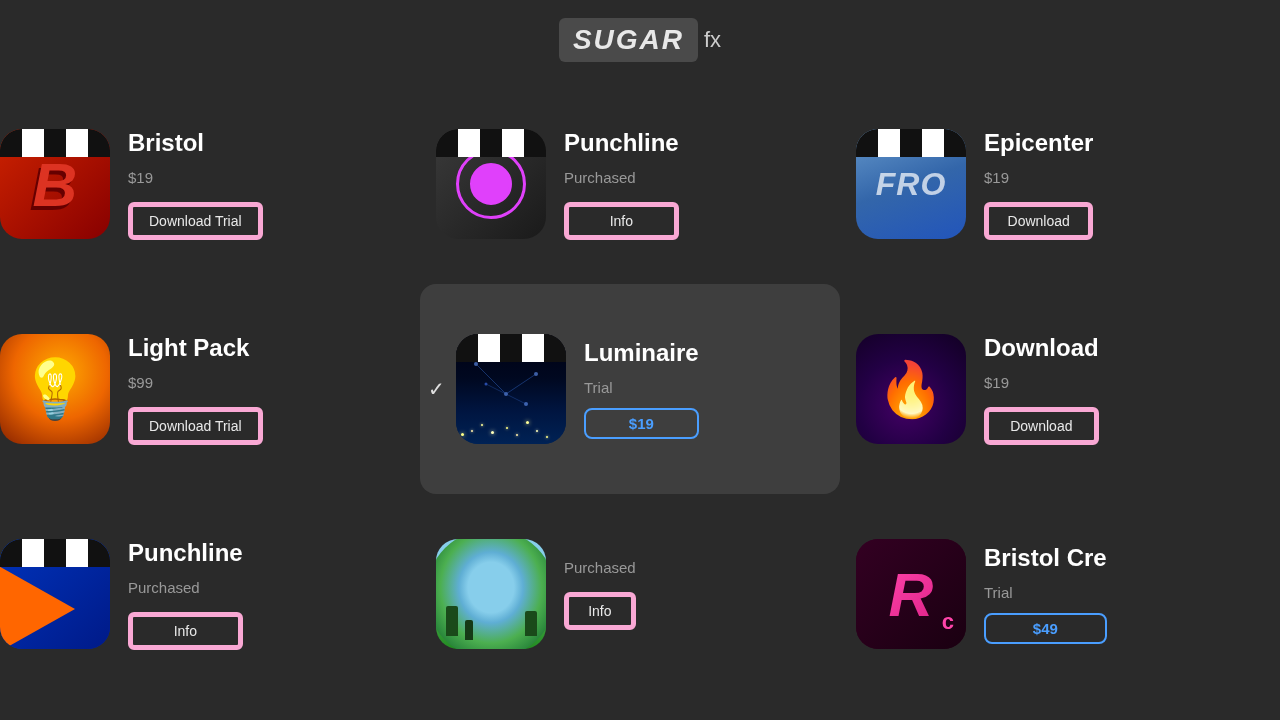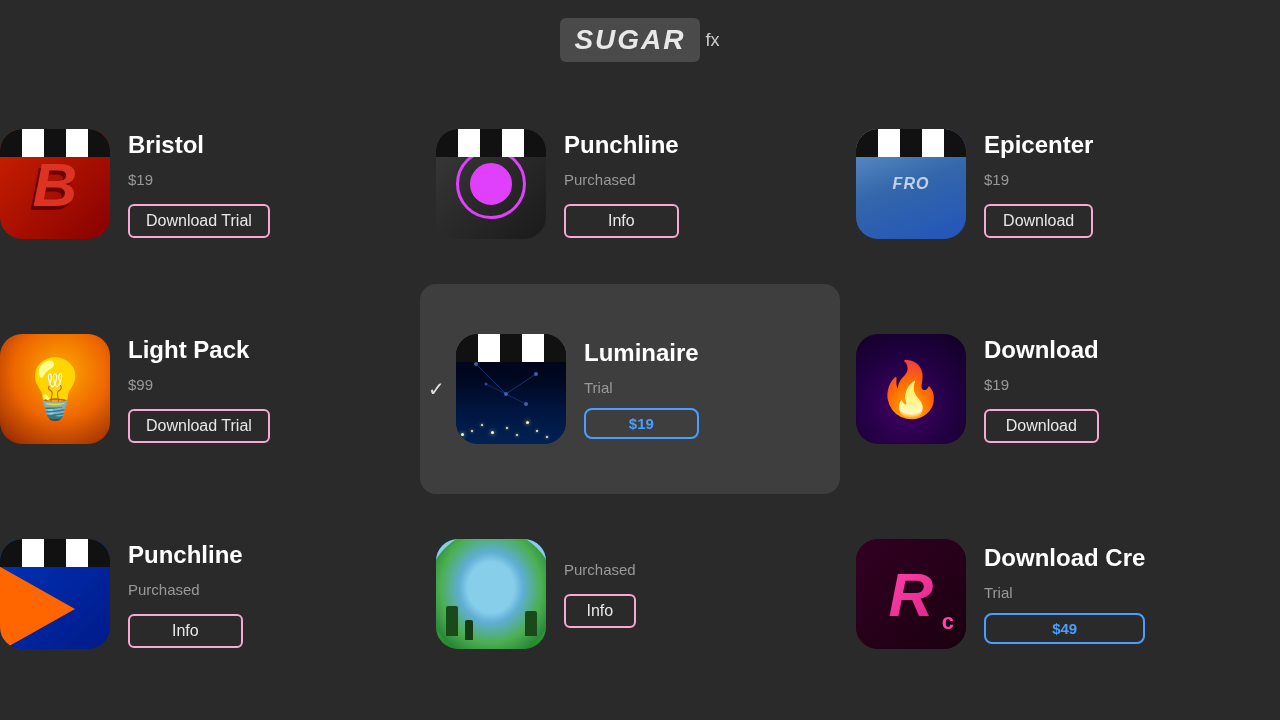--- a/index.html
+++ b/index.html
@@ -29,21 +29,21 @@
       background: #4a4a4a;
       border-radius: 6px;
       padding: 6px 14px;
       font-size: 28px;
       font-weight: 900;
       letter-spacing: 2px;
       color: #e8e8e8;
       font-style: italic;
     }
     .logo-fx {
-      font-size: 18px;
+      font-size: 22px;
       font-weight: 300;
       color: #cccccc;
       margin-left: 4px;
     }
 
     
     .grid {
       display: grid;
       grid-template-columns: 420px 420px 440px;
       grid-template-rows: 200px 210px 200px;
@@ -104,24 +104,24 @@
       font-size: 15px;
       color: #999999;
     }
 
     .btn {
       display: inline-flex;
       align-items: center;
       justify-content: center;
       padding: 6px 16px;
       border-radius: 6px;
-      font-size: 16px;
+      font-size: 14px;
       font-weight: 500;
       cursor: pointer;
-      border: 2px solid #f9a8d4;
+      border: 5px solid #f9a8d4;
       background: transparent;
       color: #e8e8e8;
       margin-top: 4px;
       white-space: nowrap;
     }
 
     .btn-price {
       background: transparent;
       border: 2px solid #4a9eff;
       color: #4a9eff;
@@ -167,21 +167,21 @@
       background: linear-gradient(135deg, #4488cc, #2255aa);
       display: flex;
       align-items: center;
       justify-content: center;
       font-size: 36px;
       font-weight: 900;
       color: rgba(255,255,255,0.5);
       letter-spacing: -2px;
     }
     .frost-text {
-      font-size: 16px;
+      font-size: 32px;
       font-weight: 900;
       color: rgba(255,255,255,0.7);
       letter-spacing: 1px;
       font-style: italic;
     }
 
     .icon-lightpack {
       background: radial-gradient(circle at 60% 30%, #ff8800, #cc4400, #551100);
       display: flex;
       align-items: center;
@@ -429,19 +429,19 @@
   </div>
 
   <div class="product-card partial-right">
     <div class="app-icon icon-rollingcre" style="position:relative;">
       <div style="width:100%;height:100%;background:linear-gradient(135deg,#330022,#1a0011);display:flex;align-items:center;justify-content:center;position:relative;">
         <span style="font-size:62px;font-weight:900;background:linear-gradient(135deg,#ff44aa,#dd2288);-webkit-background-clip:text;-webkit-text-fill-color:transparent;background-clip:text;font-style:italic;">R</span>
         <span style="position:absolute;bottom:14px;right:12px;font-size:22px;font-weight:700;color:#ff44aa;">c</span>
       </div>
     </div>
     <div class="app-info">
-      <span class="app-name">Download Cre</span>
+      <span class="app-name">Bristol Cre</span>
       <span class="app-status">Trial</span>
       <button class="btn-price">$49</button>
     </div>
   </div>
 
 </div>
 
 </body></html>

